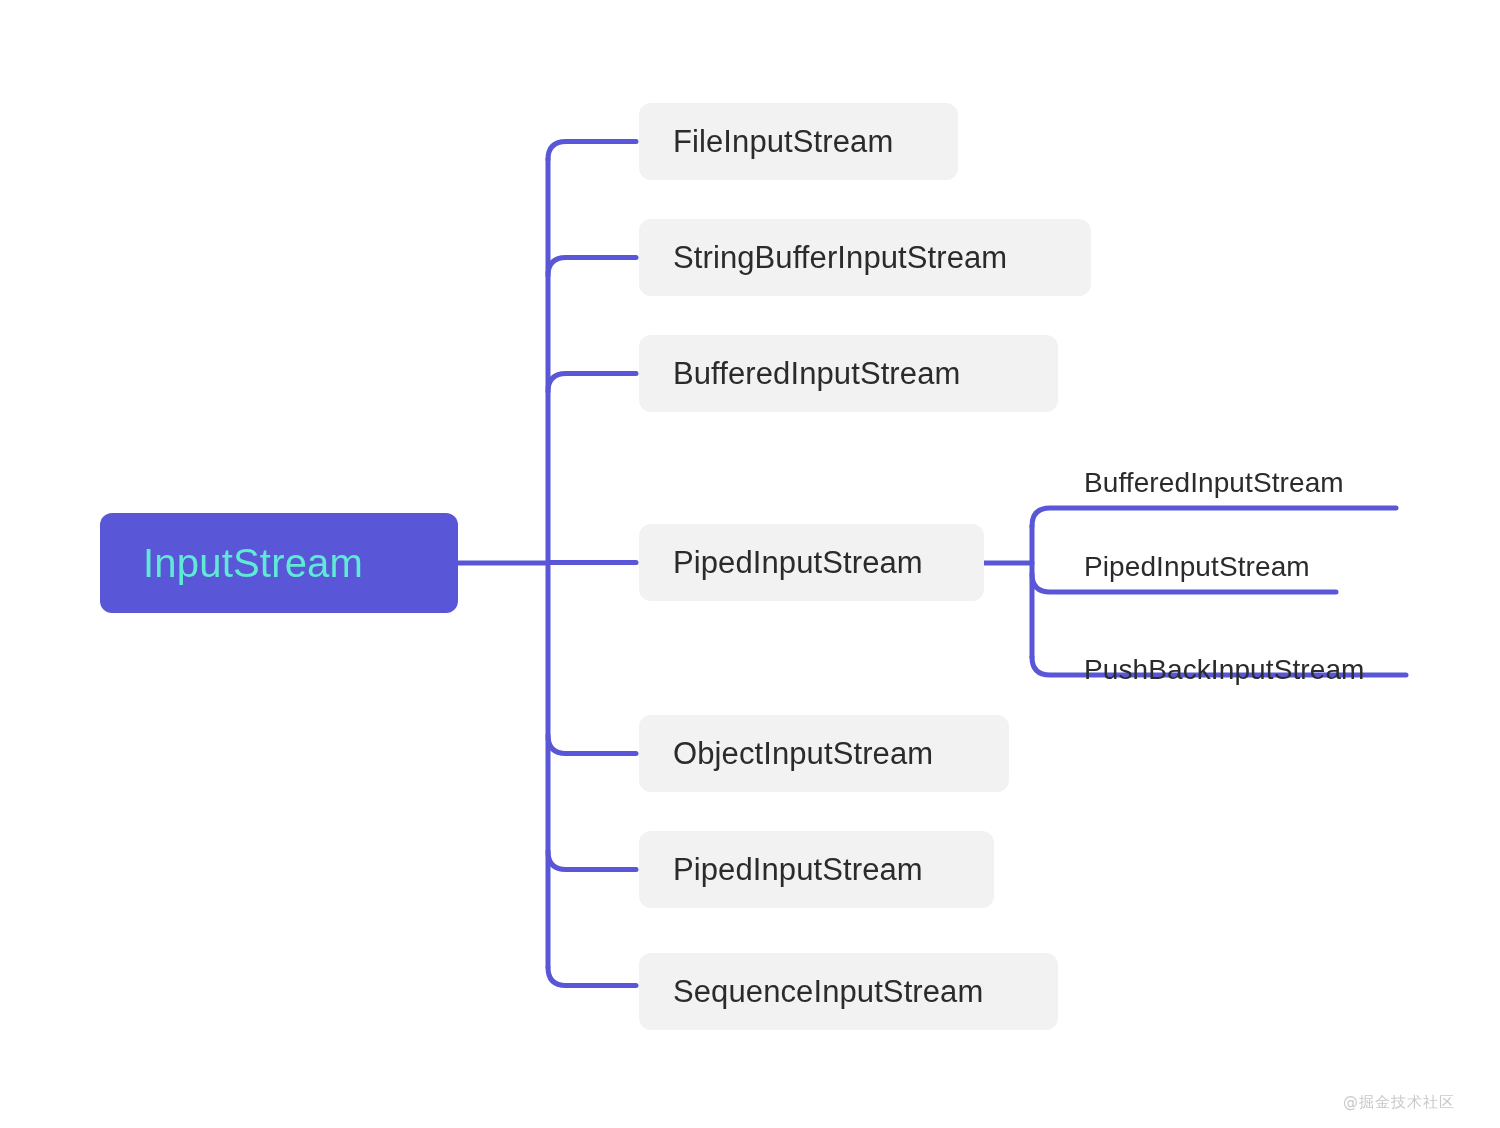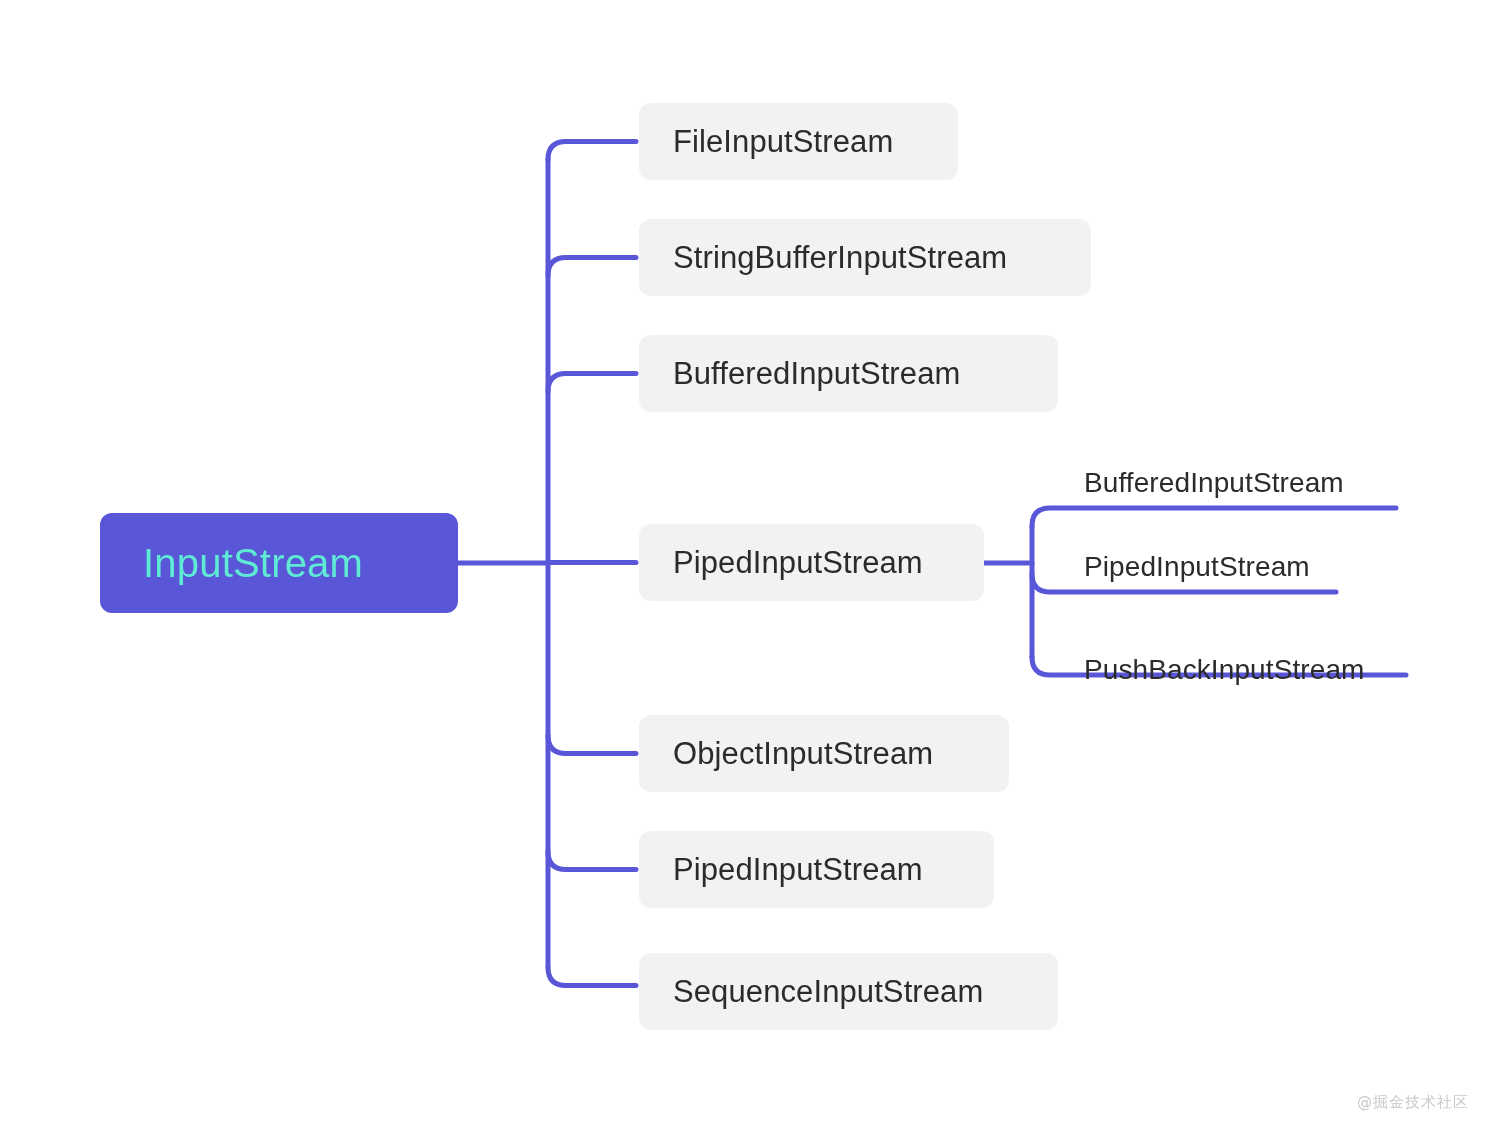--- a/index.html
+++ b/index.html
@@ -54,21 +54,21 @@
     background: transparent;
     color: #2b2b2b;
     font-size: 28px;
     font-weight: 400;
     letter-spacing: 0.1px;
     padding-left: 0;
     align-items: flex-end;
   }
   .watermark {
     position: absolute;
-    right: 31px;
+    right: 45px;
     bottom: 16px;
     font-size: 15px;
     color: #c9c9c9;
     letter-spacing: 1px;
     white-space: nowrap;
     font-family: "DejaVu Sans", "Liberation Sans", sans-serif;
   }
 </style>
 </head>
 <body>

